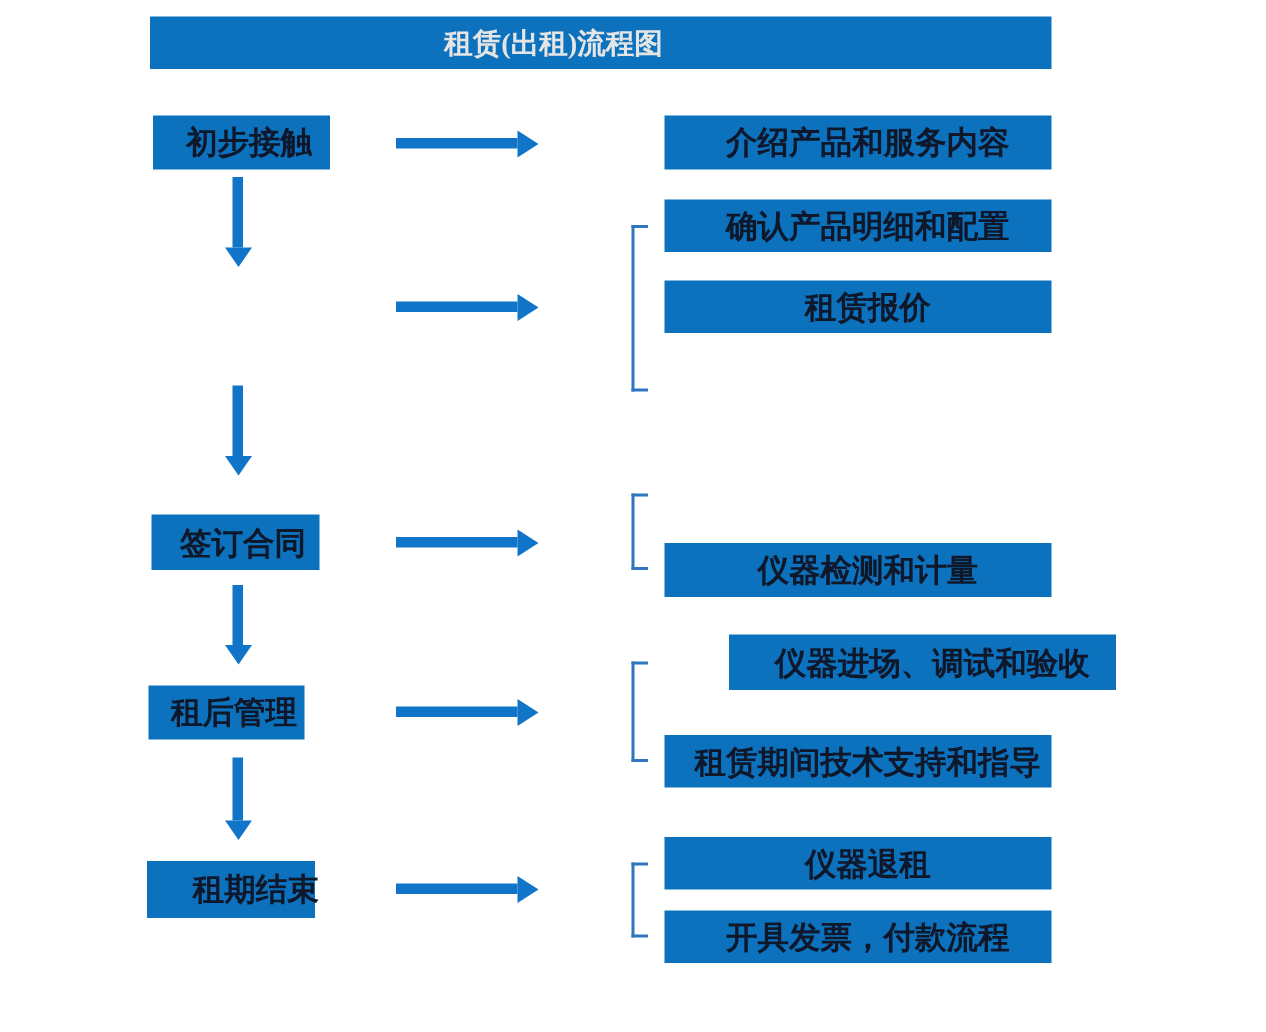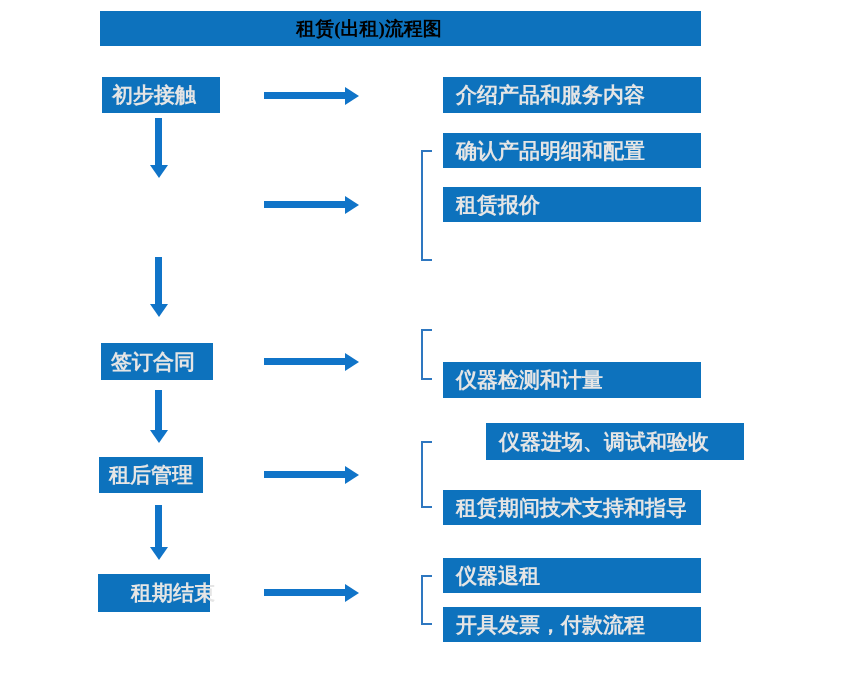--- a/index.html
+++ b/index.html
@@ -7,28 +7,29 @@
     --arrow:#1074c8;
     --bracket:#2e77c0;
   }
   html,body{margin:0;padding:0;background:#fff;}
   .canvas{
     position:relative;width:844px;height:688px;background:#ffffff;overflow:hidden;
     font-family:"Liberation Serif","DejaVu Serif",serif;
   }
   .titlebar{
     position:absolute;left:100px;top:11px;width:601px;height:35px;
-    background:var(--blue);color:#000000;font-weight:bold;font-size:19px;
+    background:var(--blue);color:#e5e5e5;font-weight:bold;font-size:19px;
     display:flex;align-items:center;justify-content:center;
     padding-right:63px;box-sizing:border-box;white-space:nowrap;
   }
   .box{
-    position:absolute;background:var(--blue);color:#e5e5e5;font-weight:bold;
+    position:absolute;background:var(--blue);color:#0f172a;font-weight:bold;
     font-size:21px;display:flex;align-items:center;white-space:nowrap;
     box-sizing:border-box;
+    justify-content:center;
   }
   .stage{padding-left:10px;}
   .detail{left:443px;width:258px;padding-left:13px;}
   .h-arrow{position:absolute;left:264px;width:81px;height:7px;background:var(--arrow);}
   .h-arrow::after{
     content:"";position:absolute;left:100%;top:50%;transform:translateY(-50%);
     width:0;height:0;border-left:14px solid var(--arrow);
     border-top:9px solid transparent;border-bottom:9px solid transparent;
   }
   .v-arrow{position:absolute;left:155px;width:7px;background:var(--arrow);}

